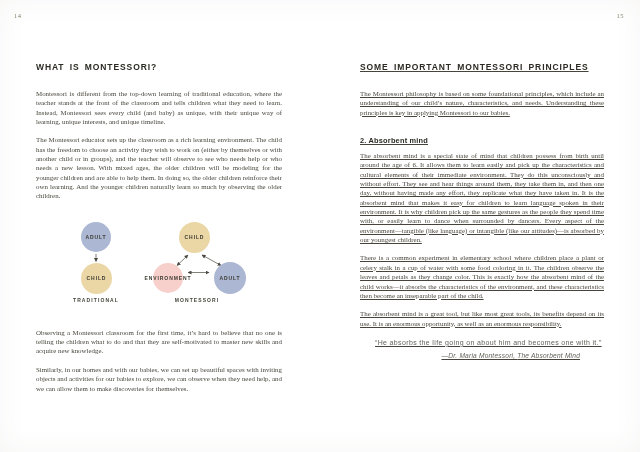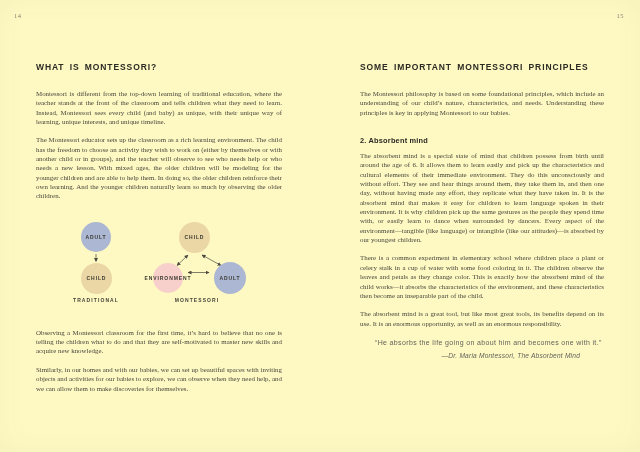--- a/index.html
+++ b/index.html
@@ -1,35 +1,35 @@
 <!DOCTYPE html>
 <html><head>
 <meta charset="utf-8">
 <style>
   html,body{margin:0;padding:0;}
   body{width:640px;height:452px;overflow:hidden;background:#e8e6da;}
   .spread{
     position:relative;width:640px;height:452px;
-    background:#fef9c3;
+    background:#ffffff;
     box-shadow:inset 0 0 28px rgba(90,80,50,0.05);
     font-family:"Liberation Serif", serif;
     color:#47453B;
   }
   .page{position:absolute;top:0;height:452px;width:320px;}
   .page-left{left:0;}
   .page-right{left:320px;}
   .folio{
     position:absolute;top:12px;
     font-size:6.5px;color:#85836F;letter-spacing:0.5px;
     font-family:"Liberation Serif", serif;
   }
   .folio-left{left:14px;}
   .folio-right{right:16px;}
   .content{position:absolute;top:0;left:36px;width:246px;}
-  .page-right .content{left:40px;width:244px;}
+  .page-right .content{left:40px;width:244px;text-decoration:underline;}
   .heading{
     margin:62px 0 0 0;
     font-family:"Liberation Sans", sans-serif;
     font-weight:bold;font-size:8.5px;letter-spacing:0.9px;word-spacing:2px;
     color:#2B2A23;
   }
   .para{
     margin:0;font-size:6.9px;line-height:9.35px;text-align:justify;
     color:#48463C;
   }

